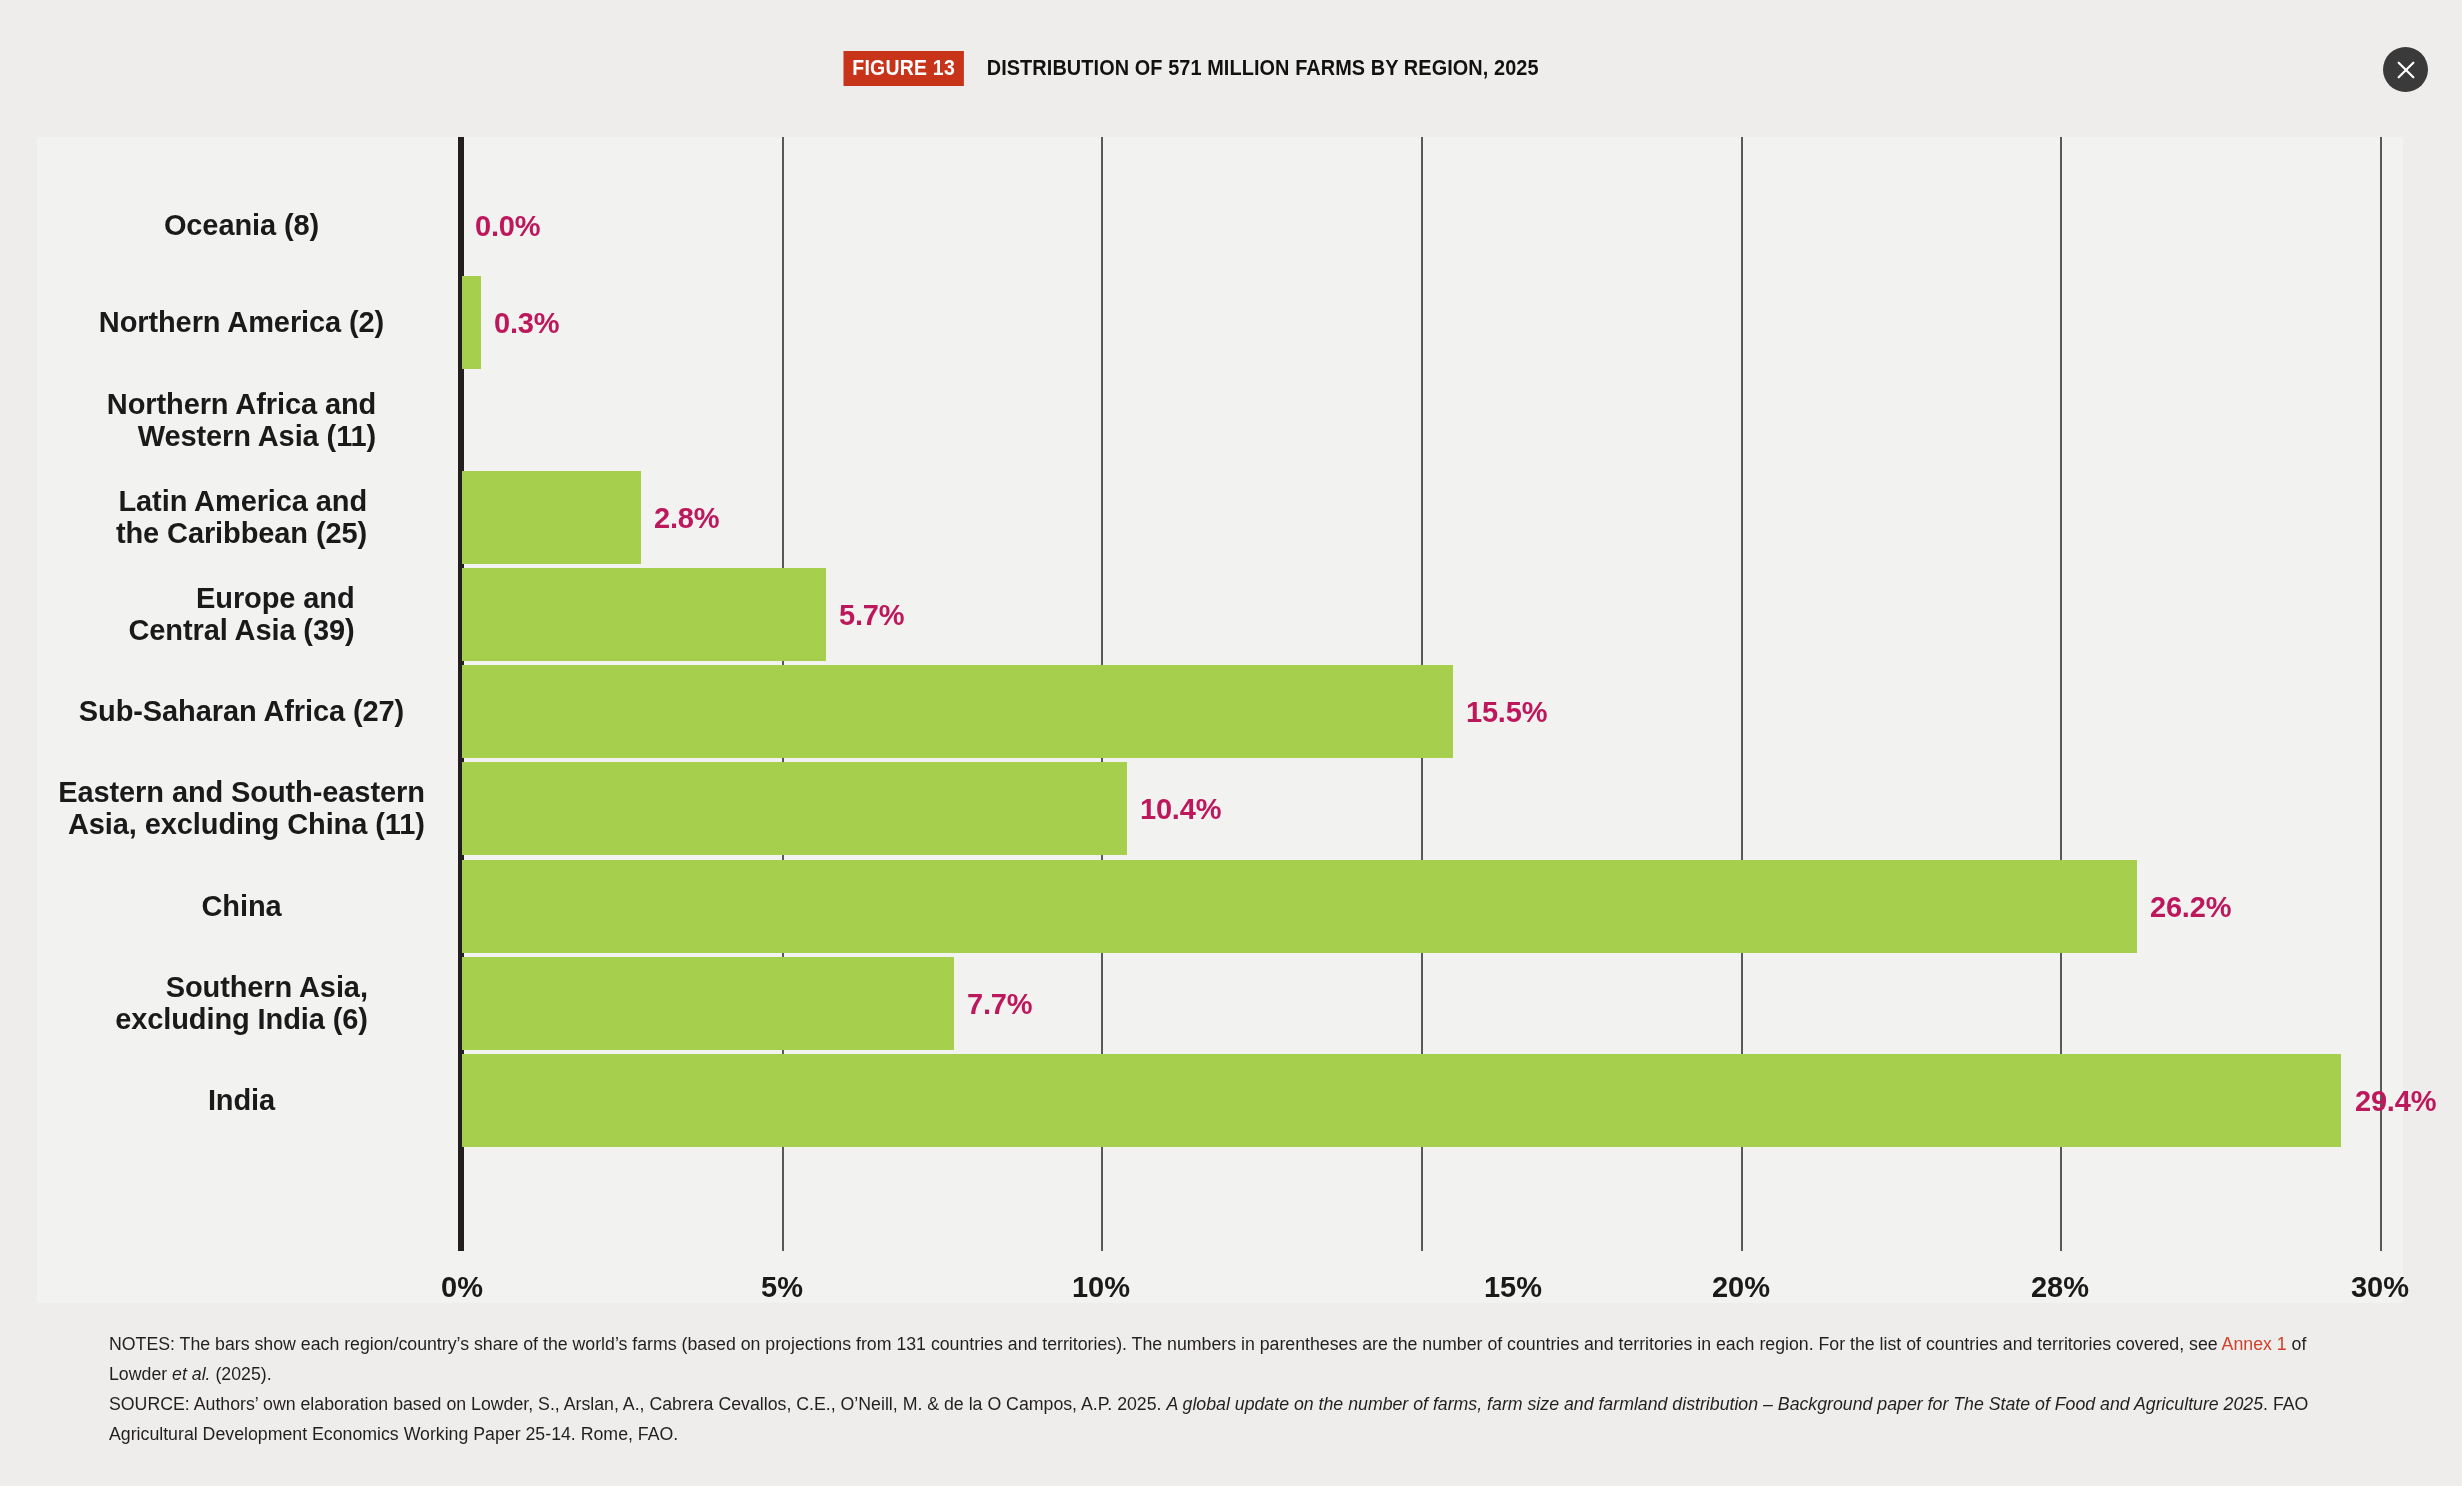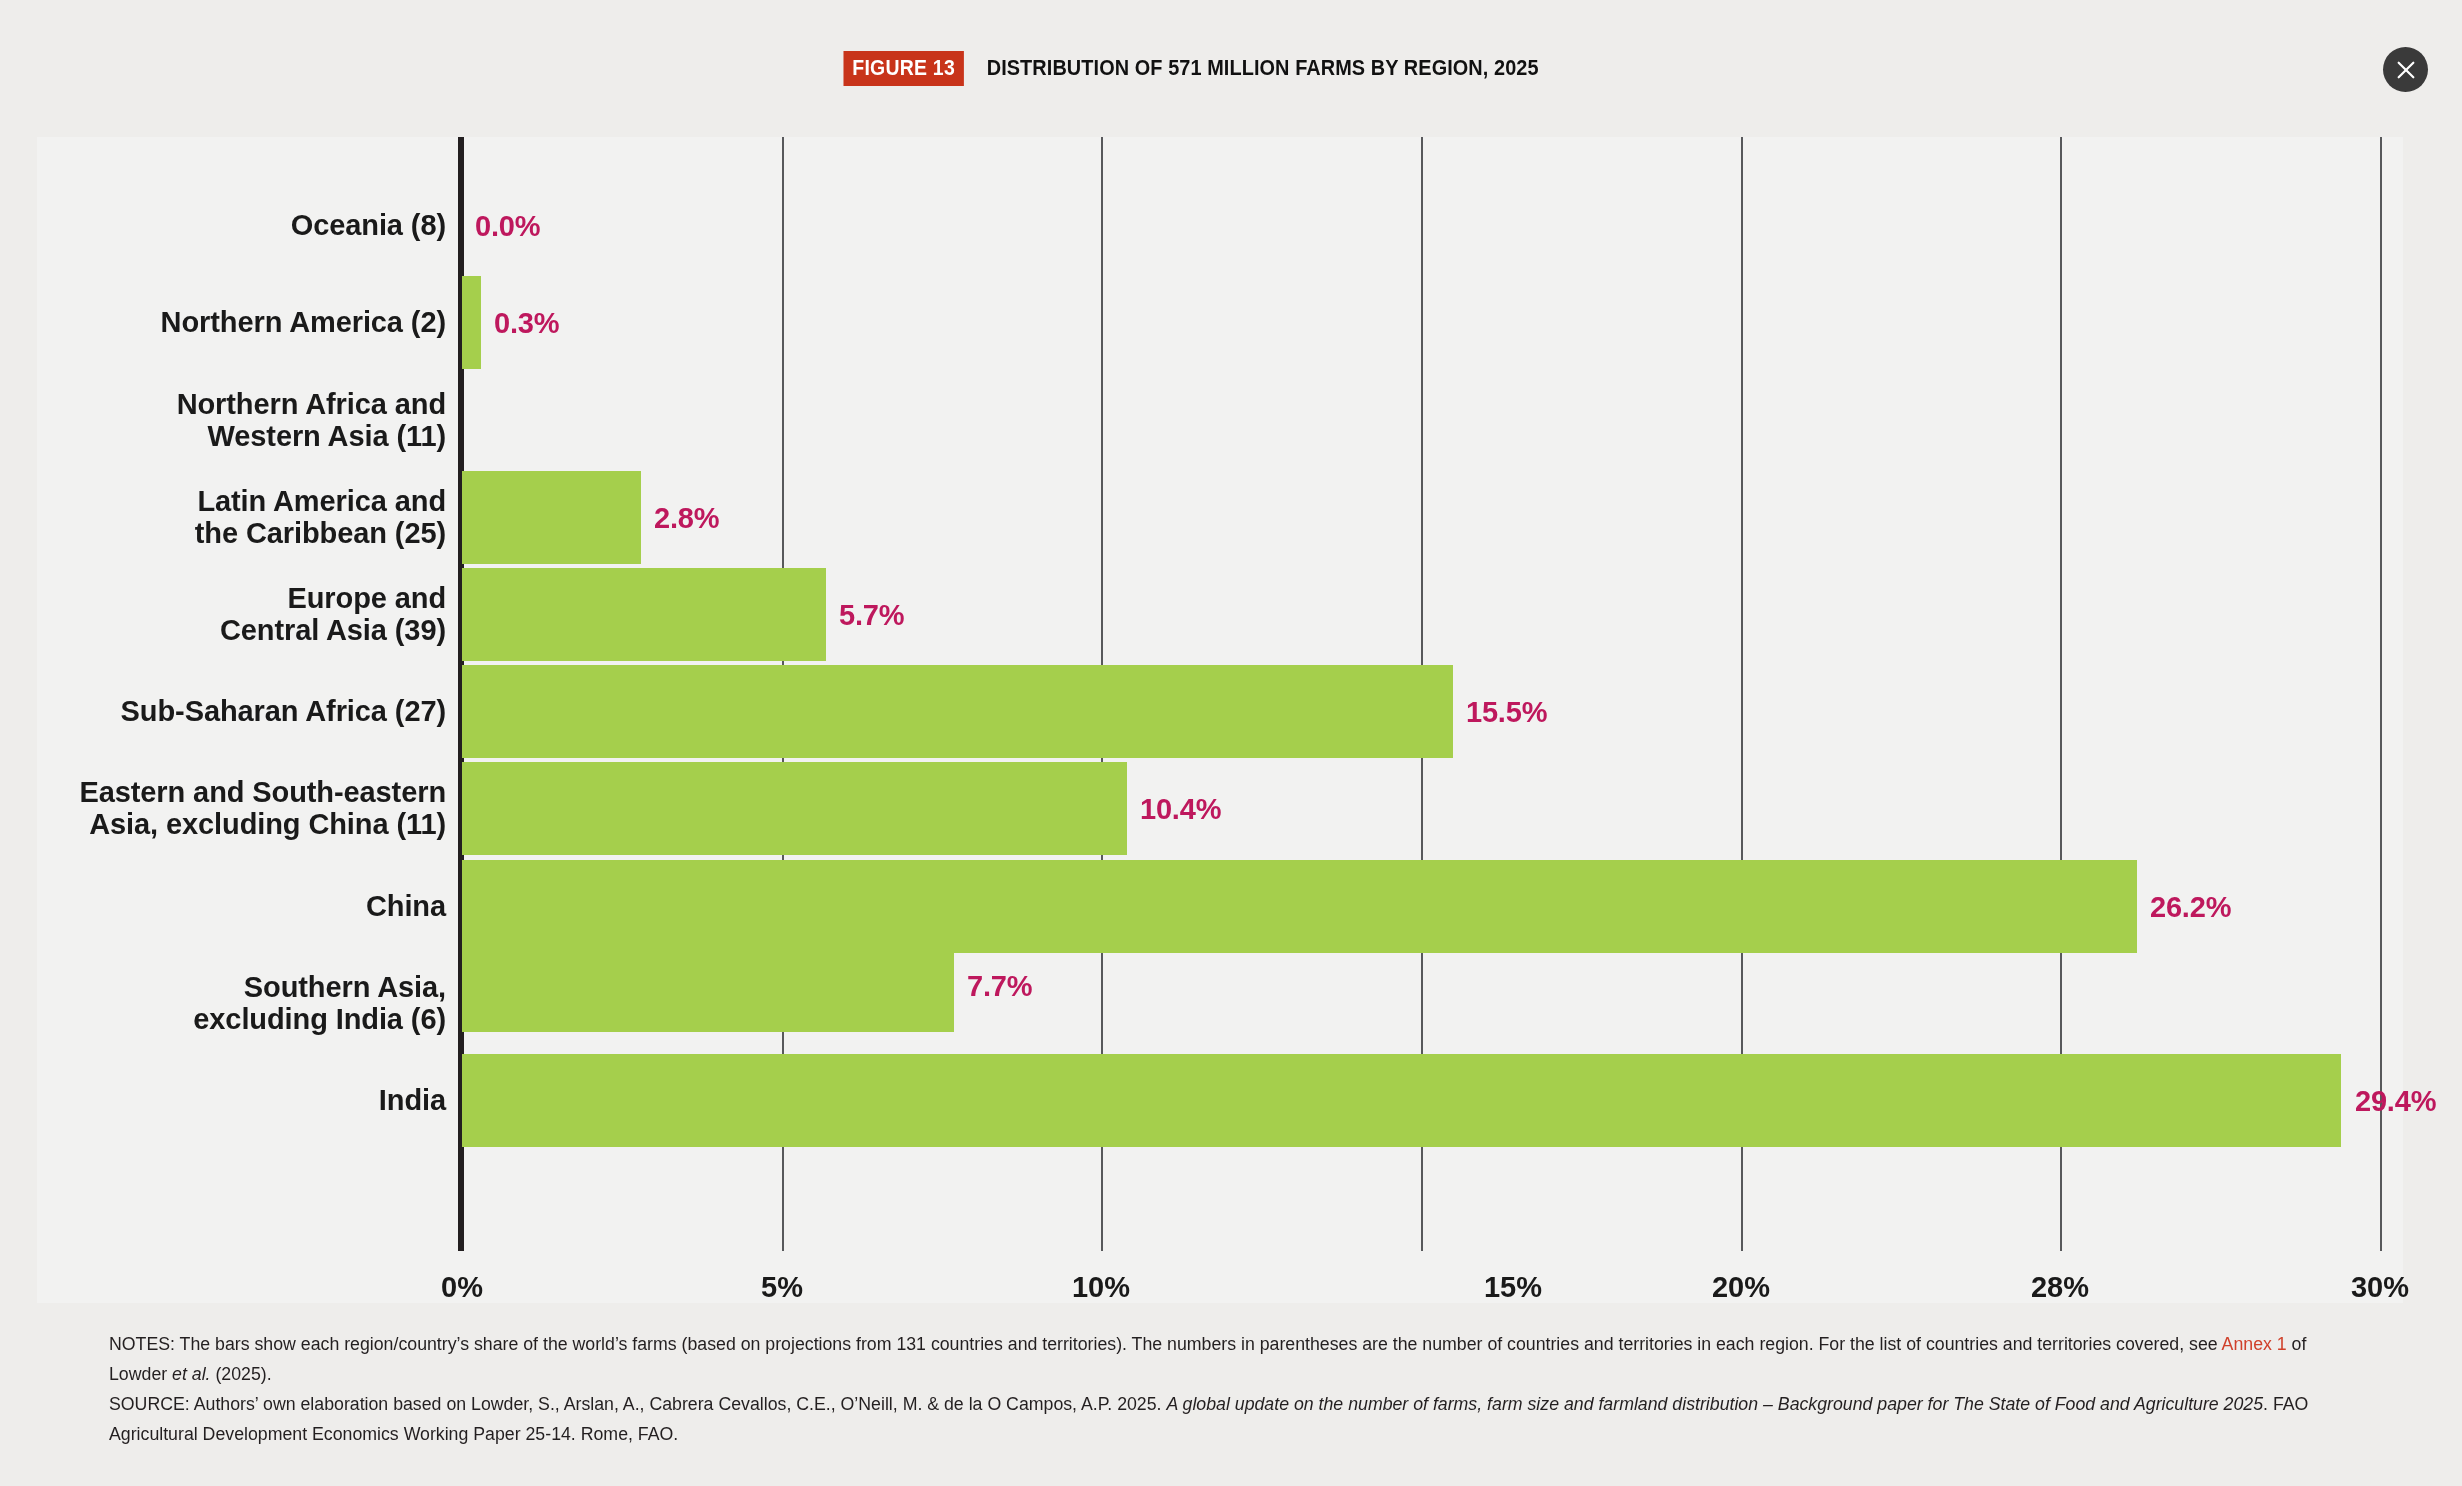--- a/index.html
+++ b/index.html
@@ -124,21 +124,21 @@
     color: #be185d;
     white-space: nowrap;
     letter-spacing: -0.2px;
   }
   .cat-wrap {
     position: absolute;
     left: 0;
     width: 409px;
     display: flex;
     align-items: center;
-    justify-content: flex-end;
+    justify-content: center;
     text-align: right;
     height: 93px;
     font-size: 29px;
     font-weight: 700;
     color: #1a1a1a;
     line-height: 1.1;
     letter-spacing: -0.1px;
   }
 
   
@@ -286,21 +286,21 @@
         <div class="bar-value" style="left: 1004px; text-align: right;">15.5%</div>
       </div>
       <div class="row" style="top: 625px;">
         <div class="bar" style="width: 665px;"></div>
         <div class="bar-value" style="left: 678px;">10.4%</div>
       </div>
       <div class="row" style="top: 723px;">
         <div class="bar" style="width: 1675px;"></div>
         <div class="bar-value" style="left: 1688px;">26.2%</div>
       </div>
-      <div class="row" style="top: 802px; padding-left: 6px;">
+      <div class="row" style="top: 820px; padding-left: 6px;">
         <div class="bar" style="width: 492px;"></div>
         <div class="bar-value" style="left: 505px;">7.7%</div>
       </div>
       <div class="row" style="top: 917px;">
         <div class="bar" style="width: 1879px;"></div>
         <div class="bar-value" style="left: 1893px;">29.4%</div>
       </div>
     </div>
 
   <div class="xaxis" id="xaxis-layer">

